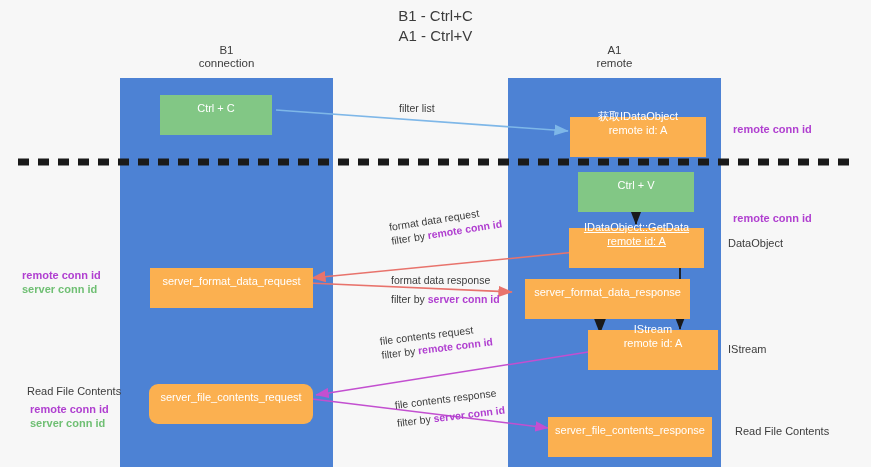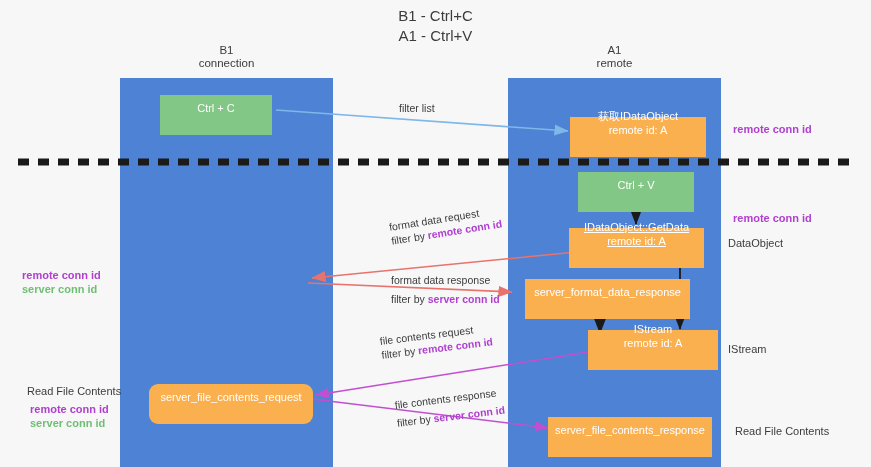--- a/index.html
+++ b/index.html
@@ -109,20 +109,23 @@
 
   <div class="node green" style="left:578px;top:172px;width:116px;height:26px;">
     <div>Ctrl + V</div>
   </div>
 
   <div class="node orange" style="left:569px;top:228px;width:135px;height:30px;text-decoration:underline;">
     <div>IDataObject::GetData</div>
     <div>remote id: A</div>
   </div>
 
+  <div class="node orange" style="left:150px;top:268px;width:163px;height:26px;">
+    <div>server_format_data_request</div>
+  </div>
 
   <div class="node orange" style="left:525px;top:279px;width:165px;height:26px;">
     <div>server_format_data_response</div>
   </div>
 
   <div class="node orange" style="left:588px;top:330px;width:130px;height:30px;">
     <div>IStream</div>
     <div>remote id: A</div>
   </div>
 

